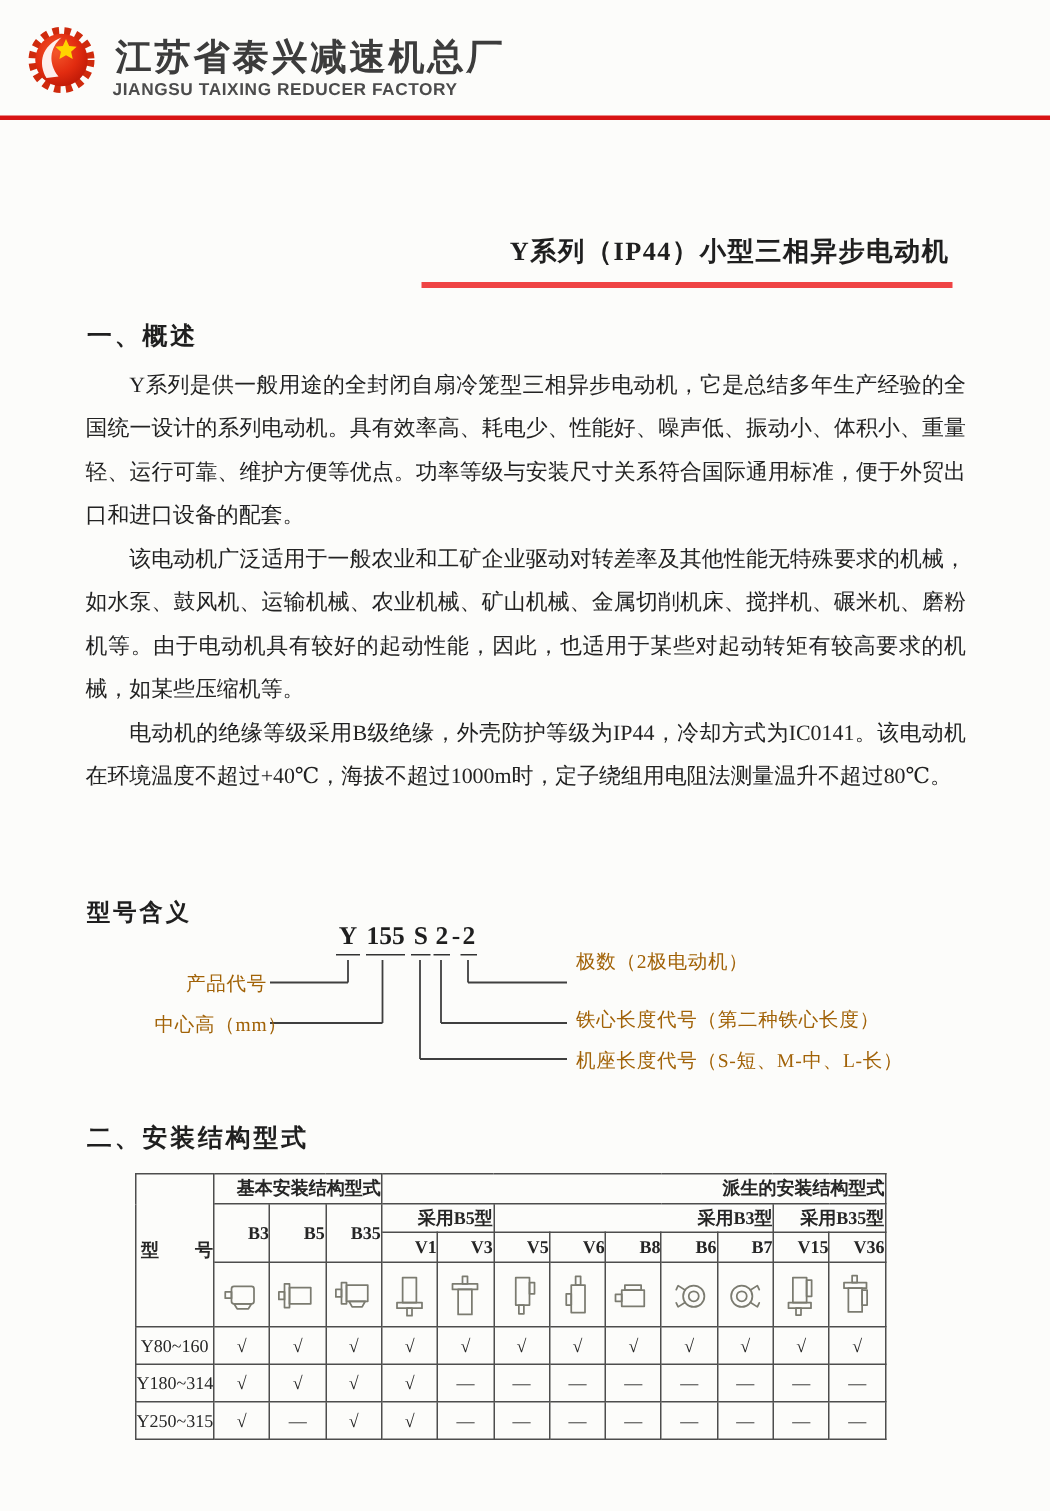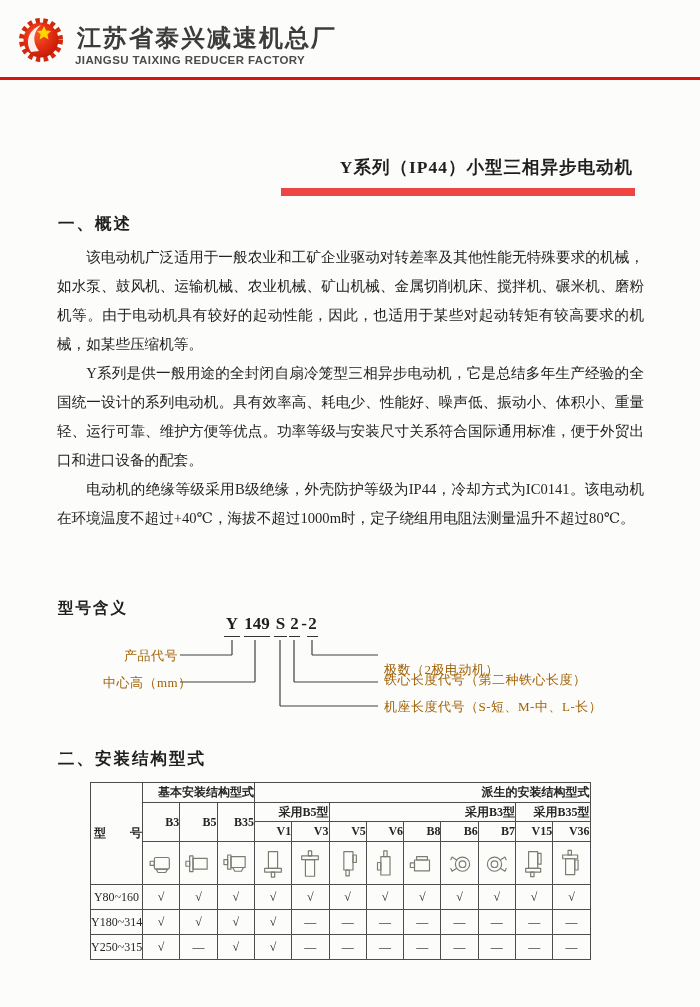--- a/index.html
+++ b/index.html
@@ -11,21 +11,21 @@
   .hdr-logo{left:14px;top:12px;width:54px;height:56px;}
   .hdr-cn{left:77px;top:22px;font-family:"Liberation Sans","DejaVu Sans",sans-serif;
           font-weight:700;font-size:24px;letter-spacing:2px;color:#3c3c3c;}
   .hdr-en{left:75px;top:54px;font-family:"Liberation Sans","DejaVu Sans",sans-serif;
           font-weight:700;font-size:11.5px;letter-spacing:.4px;color:#4c4c4c;}
   .red-rule{left:0;top:77px;width:700px;height:3px;background:#d81414;}
 
   
   .doc-title{left:281px;top:155px;width:352px;text-align:right;font-weight:700;
              font-size:17.5px;letter-spacing:1px;color:#1f1f1f;
-             border-bottom:8px solid #ef4444;padding-bottom:9px;padding-right:2px;}
+             border-bottom:4px solid #ef4444;padding-bottom:9px;padding-right:2px;}
 
   
   .h-sec{font-weight:700;color:#1f1f1f;letter-spacing:2px;}
   .h1a{left:58px;top:213px;font-size:16.5px;}
   .h-model{left:58px;top:598px;font-size:15.5px;}
   .h2a{left:58px;top:748px;font-size:16.5px;}
 
   
   .bodytext{left:57px;top:243px;width:587px;font-size:14.6px;line-height:29px;
             text-align:justify;color:#222;}
@@ -69,22 +69,22 @@
   <path d="M30,14 l2.1,4.6 5.0,0.5 -3.7,3.4 1.1,4.9 -4.5,-2.6 -4.4,2.6 1.0,-4.9 -3.7,-3.4 5.0,-0.5 Z" fill="#ffd400"></path>
 </svg>
 <div class="abs hdr-cn">江苏省泰兴减速机总厂</div>
 <div class="abs hdr-en">JIANGSU TAIXING REDUCER FACTORY</div>
 <div class="abs red-rule"></div>
 
 <div class="abs doc-title">Y系列（IP44）小型三相异步电动机</div>
 
 <div class="abs h-sec h1a">一、概述</div>
 <div class="abs bodytext">
+  <p>Y系列是供一般用途的全封闭自扇冷笼型三相异步电动机，它是总结多年生产经验的全国统一设计的系列电动机。具有效率高、耗电少、性能好、噪声低、振动小、体积小、重量轻、运行可靠、维护方便等优点。功率等级与安装尺寸关系符合国际通用标准，便于外贸出口和进口设备的配套。</p>
   <p>该电动机广泛适用于一般农业和工矿企业驱动对转差率及其他性能无特殊要求的机械，如水泵、鼓风机、运输机械、农业机械、矿山机械、金属切削机床、搅拌机、碾米机、磨粉机等。由于电动机具有较好的起动性能，因此，也适用于某些对起动转矩有较高要求的机械，如某些压缩机等。</p>
-  <p>Y系列是供一般用途的全封闭自扇冷笼型三相异步电动机，它是总结多年生产经验的全国统一设计的系列电动机。具有效率高、耗电少、性能好、噪声低、振动小、体积小、重量轻、运行可靠、维护方便等优点。功率等级与安装尺寸关系符合国际通用标准，便于外贸出口和进口设备的配套。</p>
   <p>电动机的绝缘等级采用B级绝缘，外壳防护等级为IP44，冷却方式为IC0141。该电动机在环境温度不超过+40℃，海拔不超过1000m时，定子绕组用电阻法测量温升不超过80℃。</p>
 </div>
 
 <div class="abs h-sec h-model">型号含义</div>
 
 <div class="abs diagram">
   <svg class="dsvg" width="590" height="108" viewBox="0 0 590 108">
     <g stroke="#3f3f3f" stroke-width="1.2">
       <line x1="174" y1="26" x2="174" y2="41"></line>
         <line x1="122" y1="41" x2="174" y2="41"></line>
@@ -92,29 +92,29 @@
         <line x1="122" y1="68" x2="197" y2="68"></line>
       <line x1="222" y1="26" x2="222" y2="92"></line>
         <line x1="222" y1="92" x2="320" y2="92"></line>
       <line x1="236" y1="26" x2="236" y2="68"></line>
         <line x1="236" y1="68" x2="320" y2="68"></line>
       <line x1="254" y1="26" x2="254" y2="41"></line>
         <line x1="254" y1="41" x2="320" y2="41"></line>
     </g>
   </svg>
   <span class="code-part" style="left:166px;width:16px;">Y</span>
-  <span class="code-part" style="left:186px;width:26px;">149</span>
+  <span class="code-part" style="left:186px;width:26px;">155</span>
   <span class="code-part" style="left:216px;width:13px;">S</span>
   <span class="code-part" style="left:231px;width:11px;">2</span>
   <span class="code-part noline" style="left:242px;width:8px;">-</span>
   <span class="code-part" style="left:249px;width:11px;">2</span>
 
   <span class="dlabel" style="left:66px;top:33px;">产品代号</span>
   <span class="dlabel" style="left:45px;top:60px;">中心高（mm）</span>
-  <span class="dlabel" style="left:326px;top:47px;">极数（2极电动机）</span>
+  <span class="dlabel" style="left:326px;top:18px;">极数（2极电动机）</span>
   <span class="dlabel" style="left:326px;top:57px;text-align:right;">铁心长度代号（第二种铁心长度）</span>
   <span class="dlabel" style="left:326px;top:84px;">机座长度代号（S-短、M-中、L-长）</span>
 </div>
 
 <div class="abs h-sec h2a">二、安装结构型式</div>
 
 <table class="abs mount-table outer">
   <colgroup>
     <col style="width:52px;">
     <col span="12" style="width:37.3px;">

